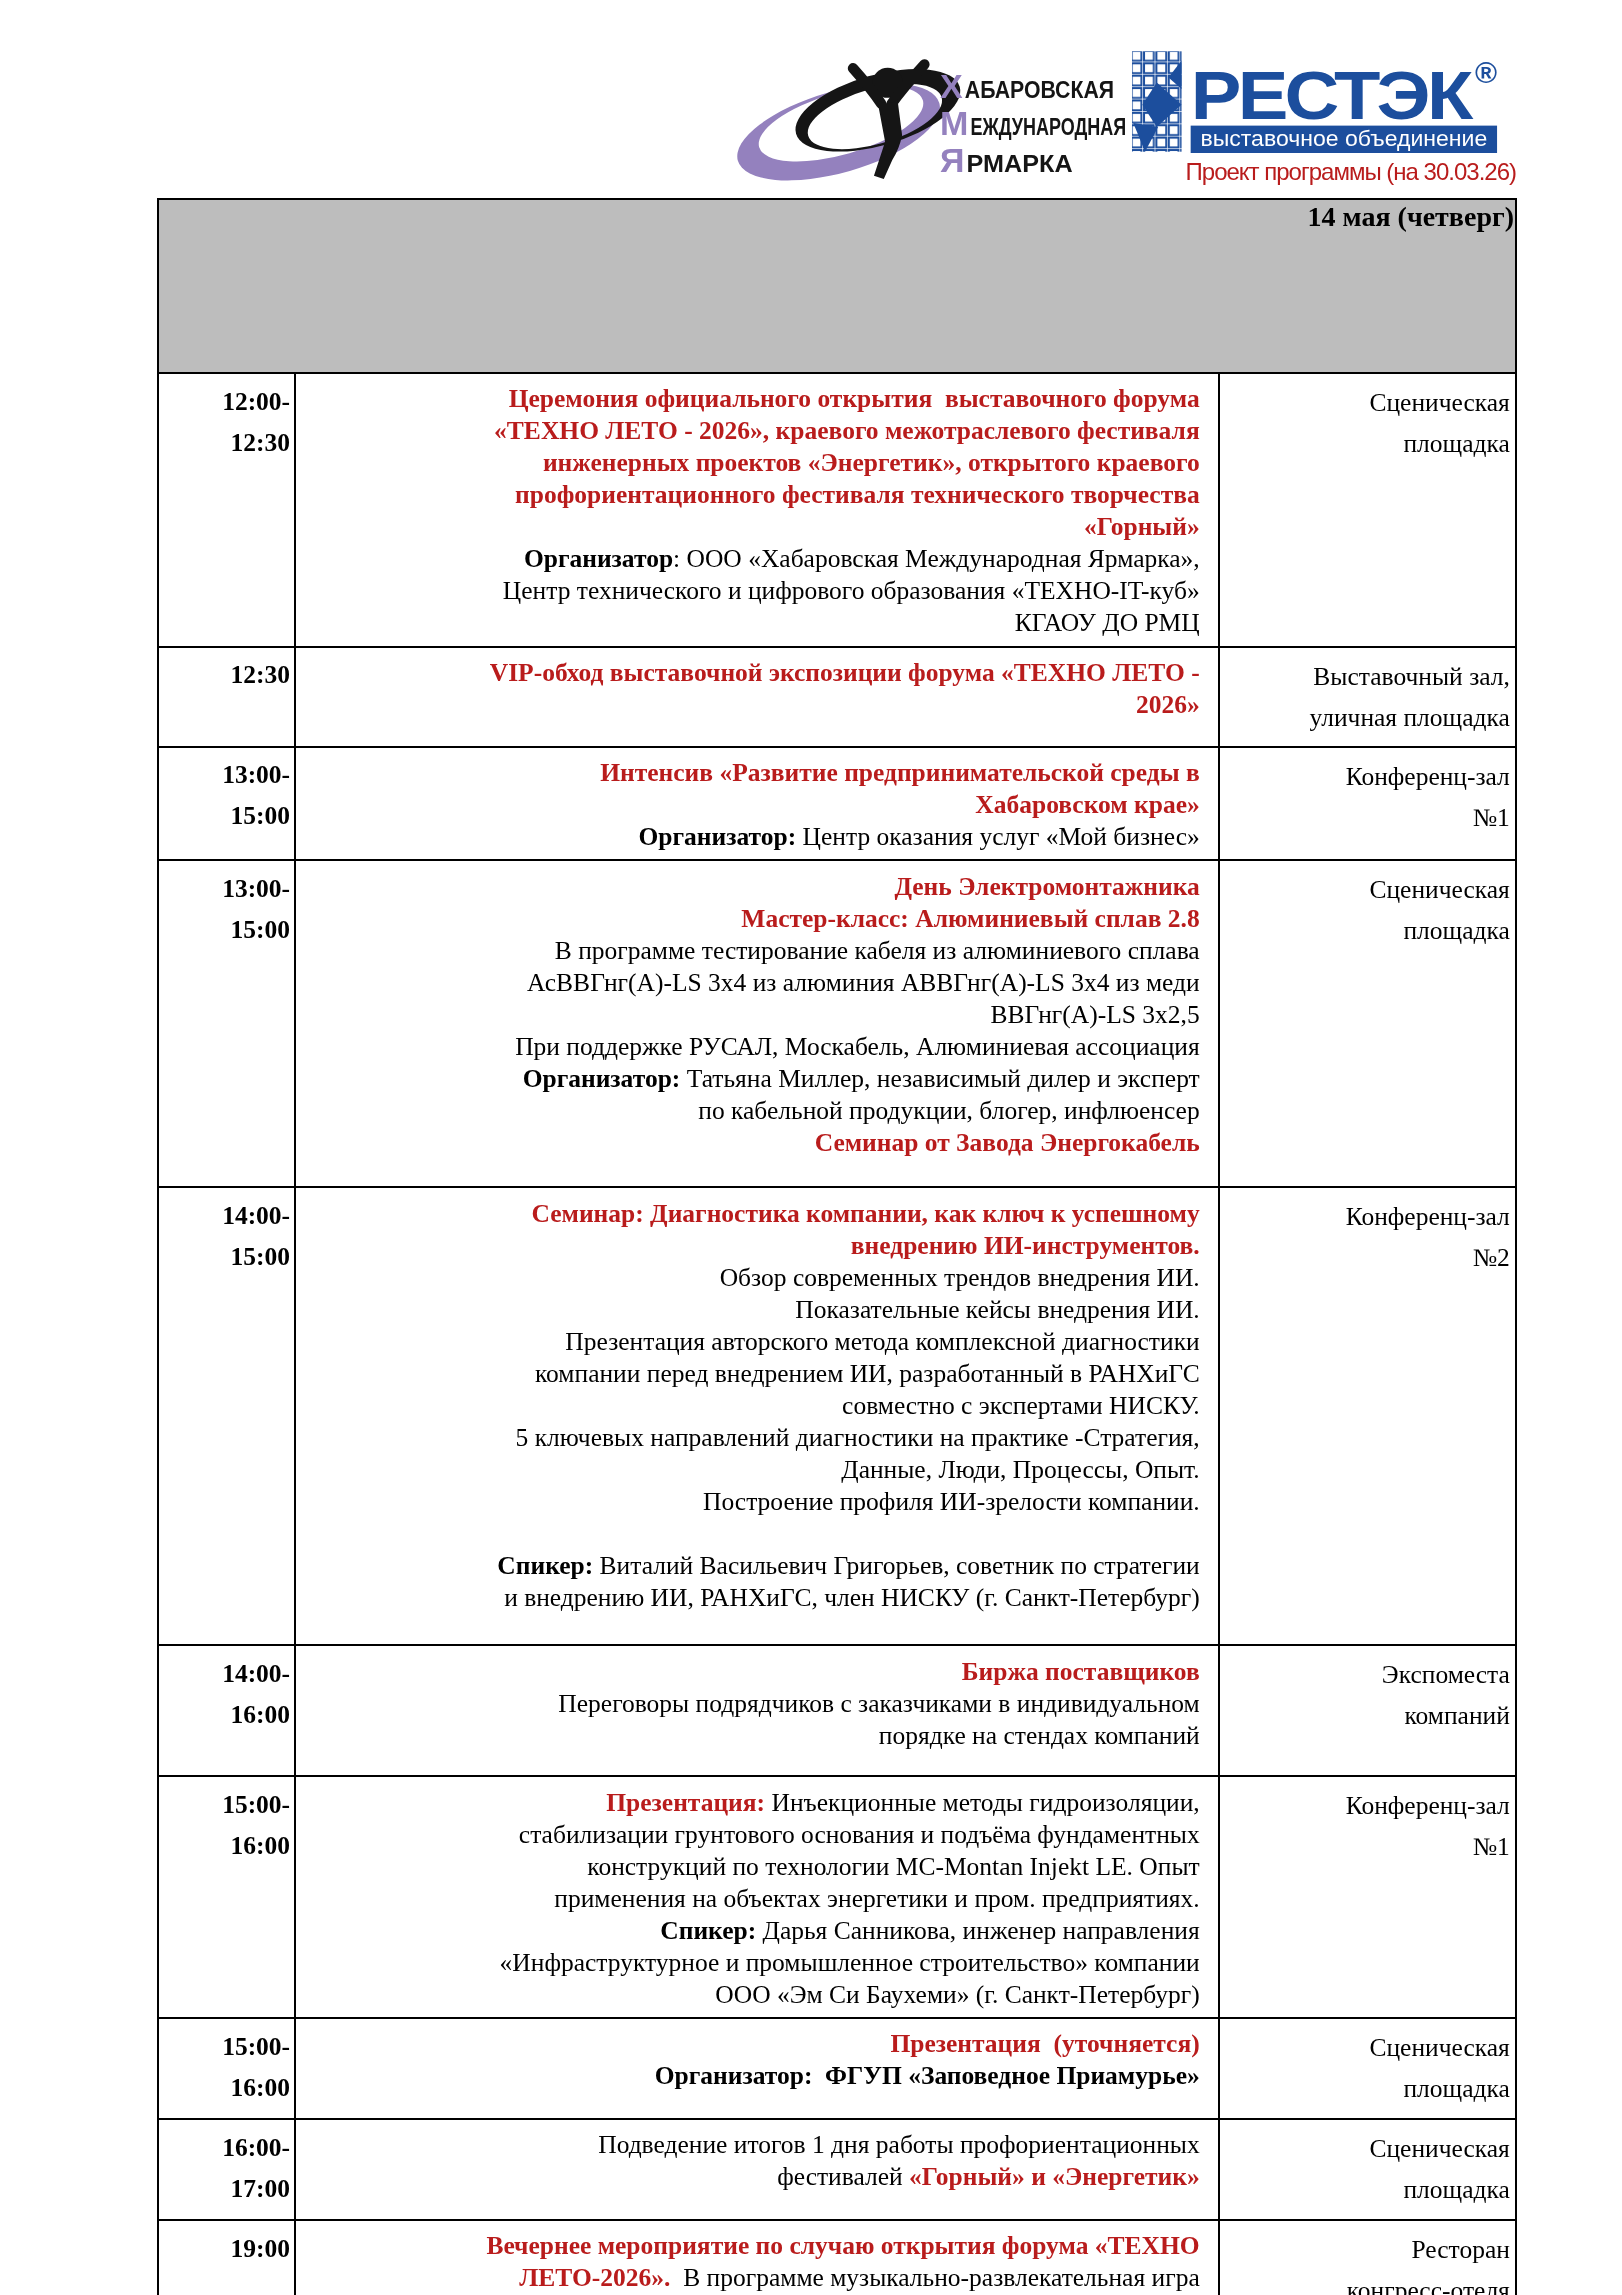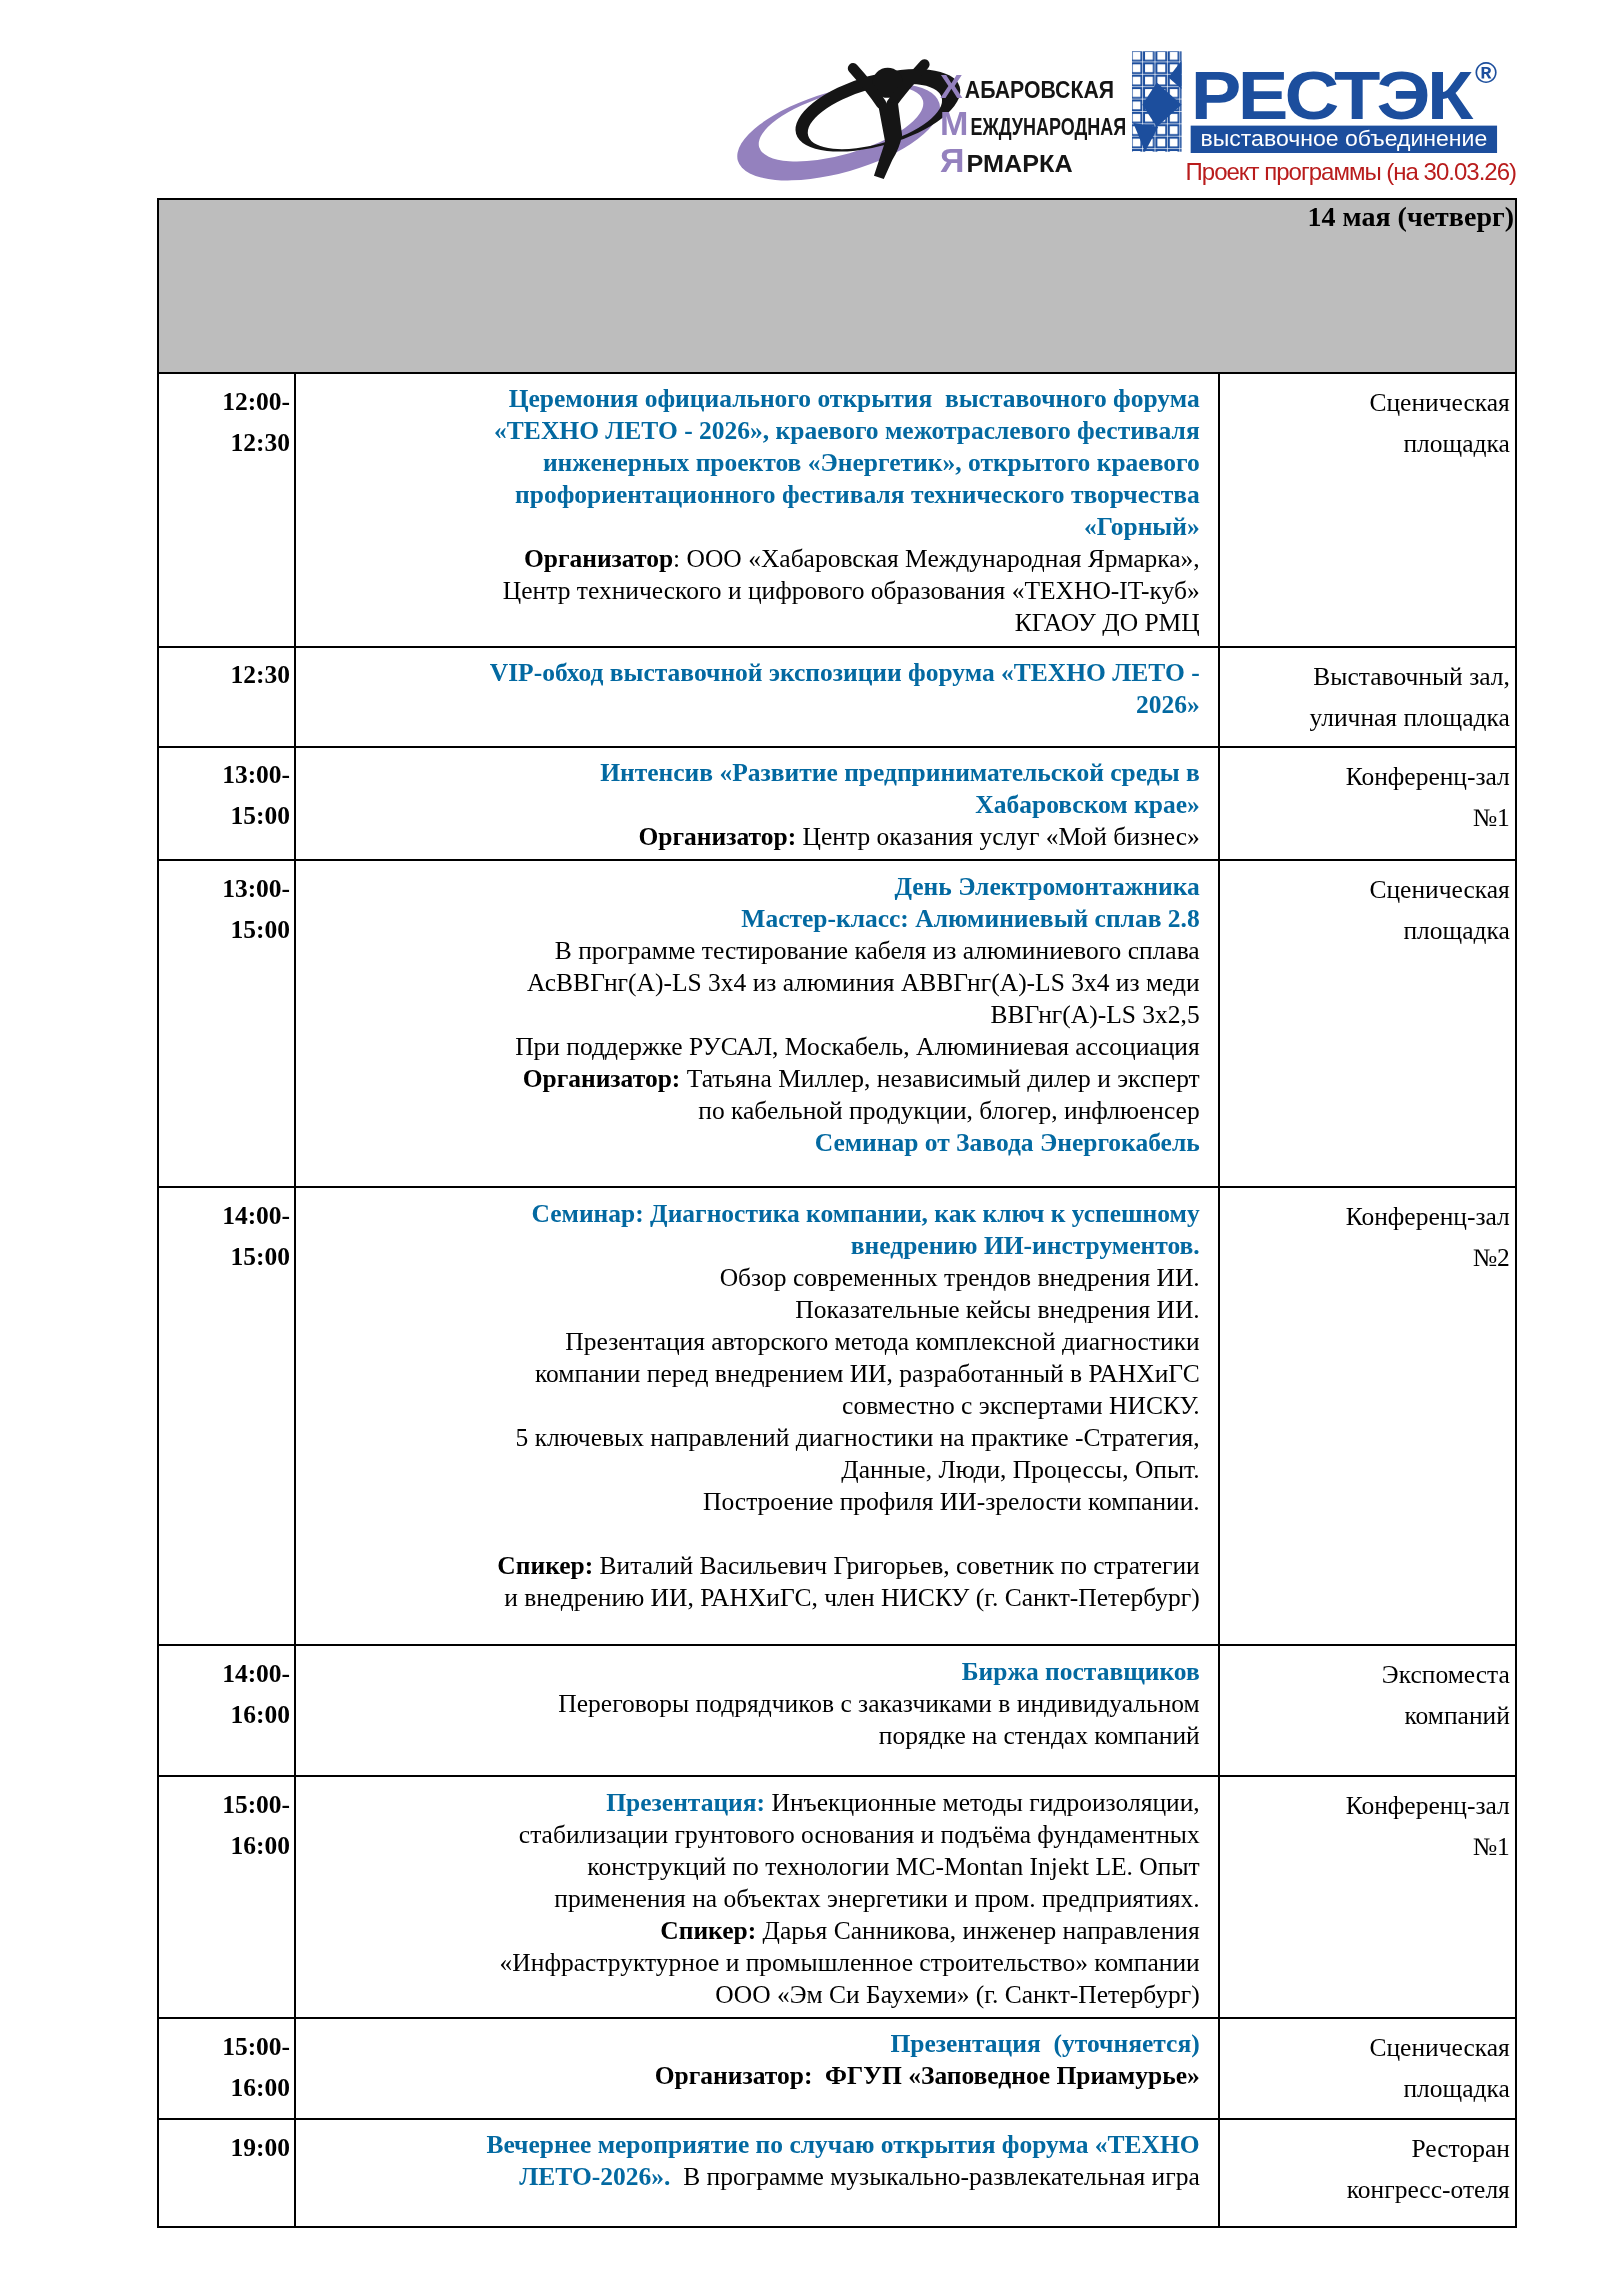--- a/index.html
+++ b/index.html
@@ -33,21 +33,21 @@
     padding:6.5px 3.9px 3.9px 13px;white-space:pre-line;
   }
   td.desc{
     font-size:25.5px;line-height:32px;
     padding:9.2px 18.3px 6.5px 17px;white-space:pre-wrap;
   }
   td.loc{
     font-size:25.5px;line-height:41px;text-align:center;
     padding:7.9px 5.2px;white-space:pre-line;
   }
-  .title{color:#0369a1;font-weight:bold;}
+  .title{color:#b91c1c;font-weight:bold;}
   .bold{font-weight:bold;}
   .normal{}
 </style>
 </head>
 <body>
 
 <div class="page">
 
   <div class="top">
 
@@ -186,20 +186,28 @@
 №1</td>
         </tr>
         <tr style="height: 101px;">
           <td class="time">15:00-
 16:00</td>
           <td class="desc"><span class="title"> Презентация  (уточняется)
 </span><span class="bold"> Организатор:  ФГУП «Заповедное Приамурье»</span></td>
           <td class="loc">Сценическая
 площадка</td>
         </tr>
+        <tr style="height: 101px;">
+          <td class="time">16:00-
+17:00</td>
+          <td class="desc"><span class="normal">Подведение итогов 1 дня работы профориентационных
+фестивалей </span><span class="title">«Горный» и «Энергетик»</span></td>
+          <td class="loc">Сценическая
+площадка</td>
+        </tr>
         <tr style="height: 108px;">
           <td class="time">19:00</td>
           <td class="desc"><span class="title">Вечернее мероприятие по случаю открытия форума «ТЕХНО
 ЛЕТО-2026».</span><span class="normal">  В программе музыкально-развлекательная игра</span></td>
           <td class="loc">Ресторан
 конгресс-отеля</td>
         </tr>
       </tbody>
   </table>
 

